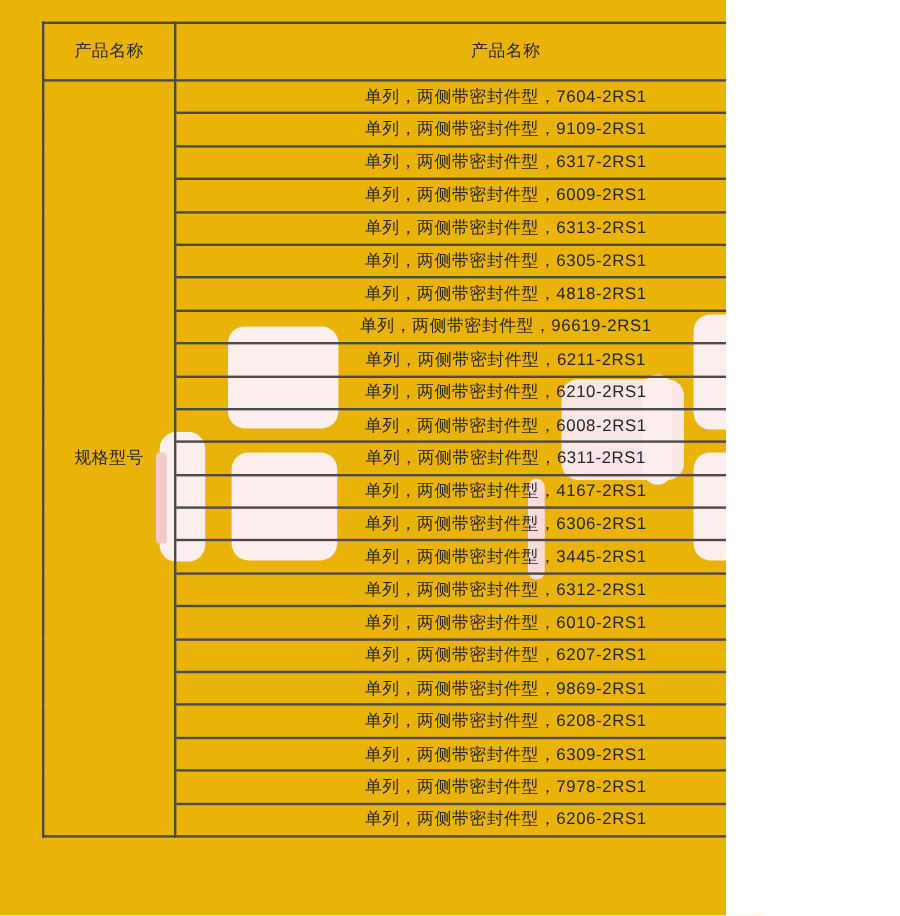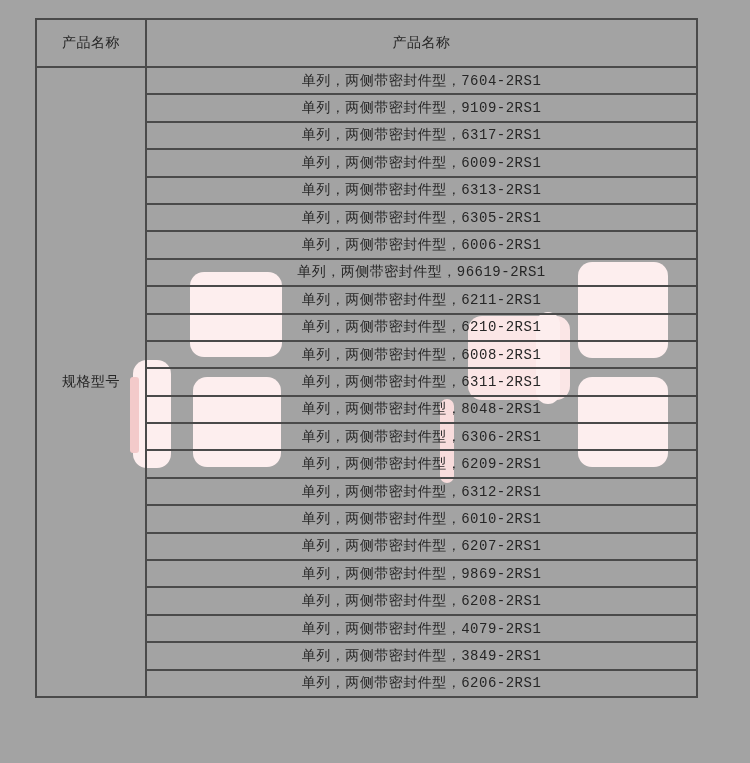--- a/index.html
+++ b/index.html
@@ -2,25 +2,25 @@
 <html><head>
 <meta charset="utf-8">
 <style>
   html, body {
     margin: 0;
     padding: 0;
     background: #ffffff;
   }
   .page {
     position: relative;
-    width: 750px;
+    width: 605px;
     height: 763px;
-    background: #a3a3a3;
+    background: #eab308;
     overflow: hidden;
-    font-family: Liberation Mono, monospace;
+    font-family: Liberation Sans, sans-serif;
   }
   
   .wm {
     position: absolute;
     z-index: 0;
     border-radius: 14px;
   }
   .wm.light  { background: #fdeeee; }
   .wm.mid    { background: #fbe6e6; }
   .wm.strong { background: #f3caca; border-radius: 3px; }
@@ -97,66 +97,66 @@
         <tr>
           <td class="value-cell spec-cell">单列，两侧带密封件型，6009-2RS1</td>
         </tr>
         <tr>
           <td class="value-cell spec-cell">单列，两侧带密封件型，6313-2RS1</td>
         </tr>
         <tr>
           <td class="value-cell spec-cell">单列，两侧带密封件型，6305-2RS1</td>
         </tr>
         <tr>
-          <td class="value-cell spec-cell">单列，两侧带密封件型，6006-2RS1</td>
+          <td class="value-cell spec-cell">单列，两侧带密封件型，4818-2RS1</td>
         </tr>
         <tr>
           <td class="value-cell spec-cell">单列，两侧带密封件型，96619-2RS1</td>
         </tr>
         <tr>
           <td class="value-cell spec-cell">单列，两侧带密封件型，6211-2RS1</td>
         </tr>
         <tr>
           <td class="value-cell spec-cell">单列，两侧带密封件型，6210-2RS1</td>
         </tr>
         <tr>
           <td class="value-cell spec-cell">单列，两侧带密封件型，6008-2RS1</td>
         </tr>
         <tr>
           <td class="value-cell spec-cell">单列，两侧带密封件型，6311-2RS1</td>
         </tr>
         <tr>
-          <td class="value-cell spec-cell">单列，两侧带密封件型，8048-2RS1</td>
+          <td class="value-cell spec-cell">单列，两侧带密封件型，4167-2RS1</td>
         </tr>
         <tr>
           <td class="value-cell spec-cell">单列，两侧带密封件型，6306-2RS1</td>
         </tr>
         <tr>
-          <td class="value-cell spec-cell">单列，两侧带密封件型，6209-2RS1</td>
+          <td class="value-cell spec-cell">单列，两侧带密封件型，3445-2RS1</td>
         </tr>
         <tr>
           <td class="value-cell spec-cell">单列，两侧带密封件型，6312-2RS1</td>
         </tr>
         <tr>
           <td class="value-cell spec-cell">单列，两侧带密封件型，6010-2RS1</td>
         </tr>
         <tr>
           <td class="value-cell spec-cell">单列，两侧带密封件型，6207-2RS1</td>
         </tr>
         <tr>
           <td class="value-cell spec-cell">单列，两侧带密封件型，9869-2RS1</td>
         </tr>
         <tr>
           <td class="value-cell spec-cell">单列，两侧带密封件型，6208-2RS1</td>
         </tr>
         <tr>
-          <td class="value-cell spec-cell">单列，两侧带密封件型，4079-2RS1</td>
+          <td class="value-cell spec-cell">单列，两侧带密封件型，6309-2RS1</td>
         </tr>
         <tr>
-          <td class="value-cell spec-cell">单列，两侧带密封件型，3849-2RS1</td>
+          <td class="value-cell spec-cell">单列，两侧带密封件型，7978-2RS1</td>
         </tr>
         <tr>
           <td class="value-cell spec-cell">单列，两侧带密封件型，6206-2RS1</td>
         </tr>
       </tbody>
   </table>
 
 </div>
 
 </body></html>

